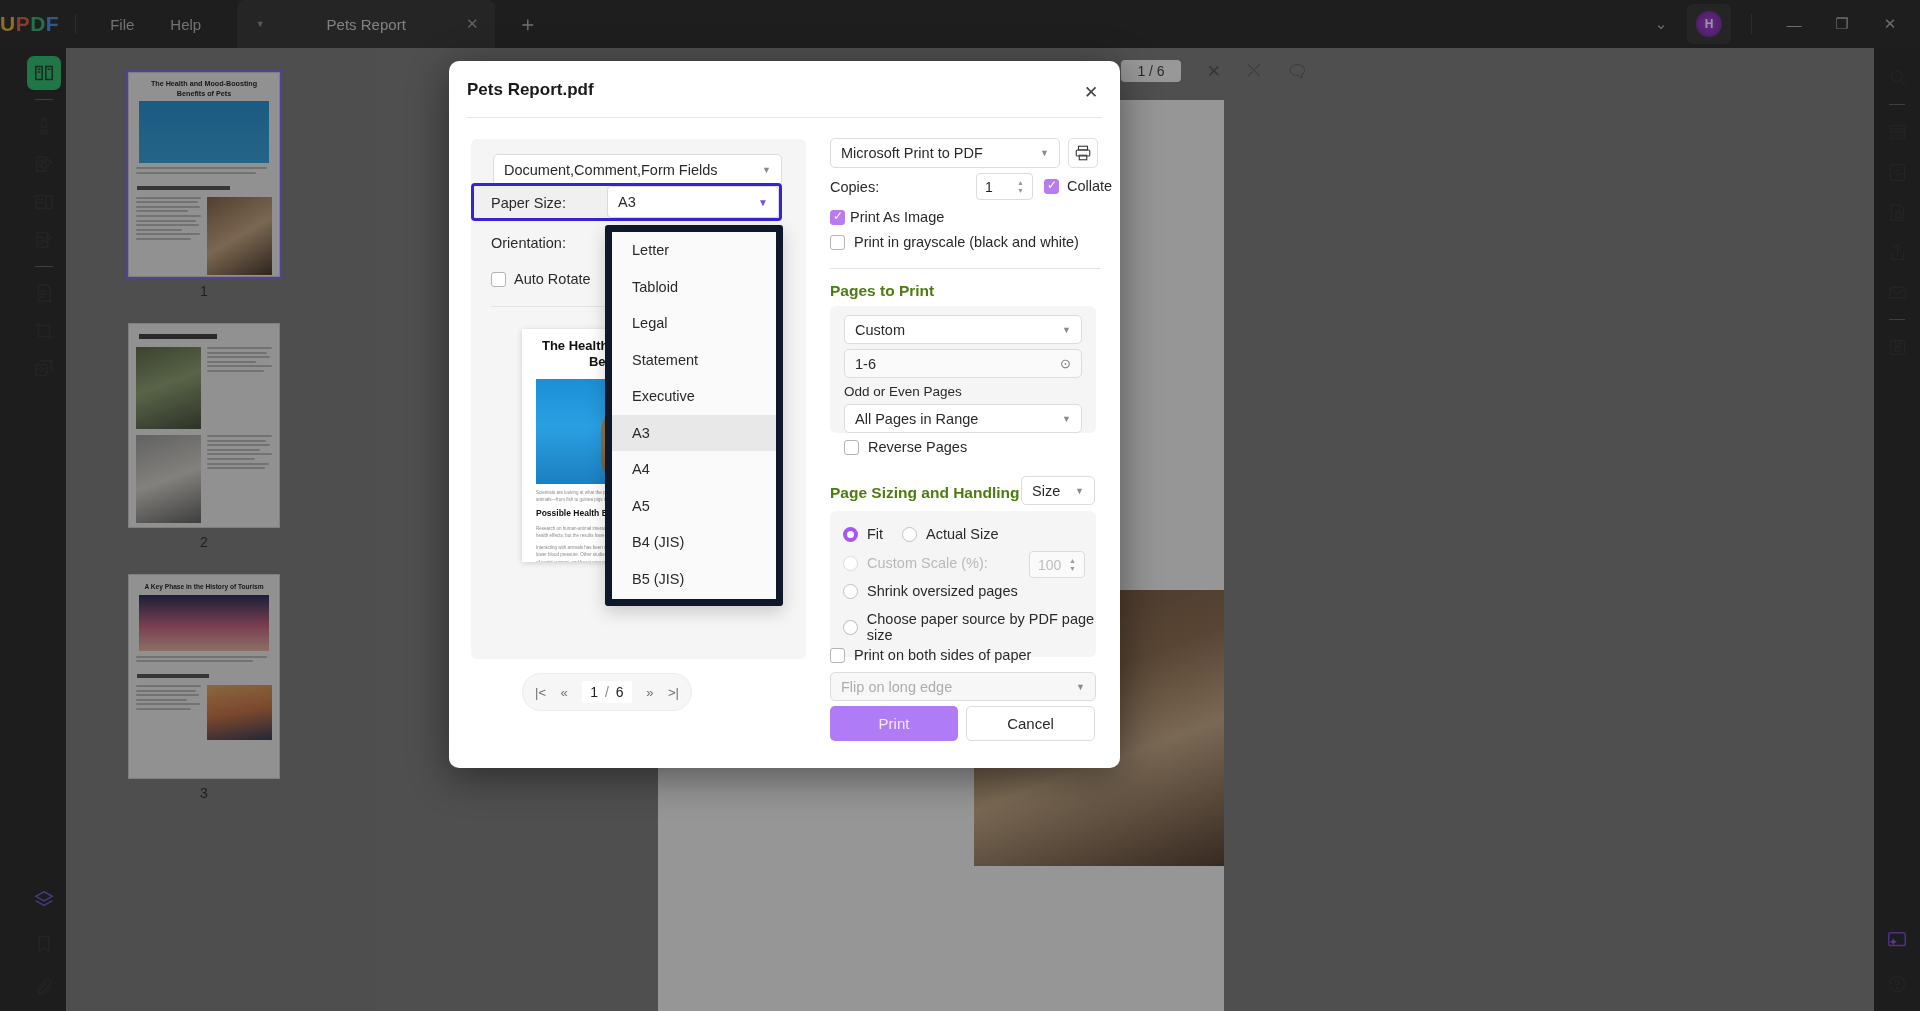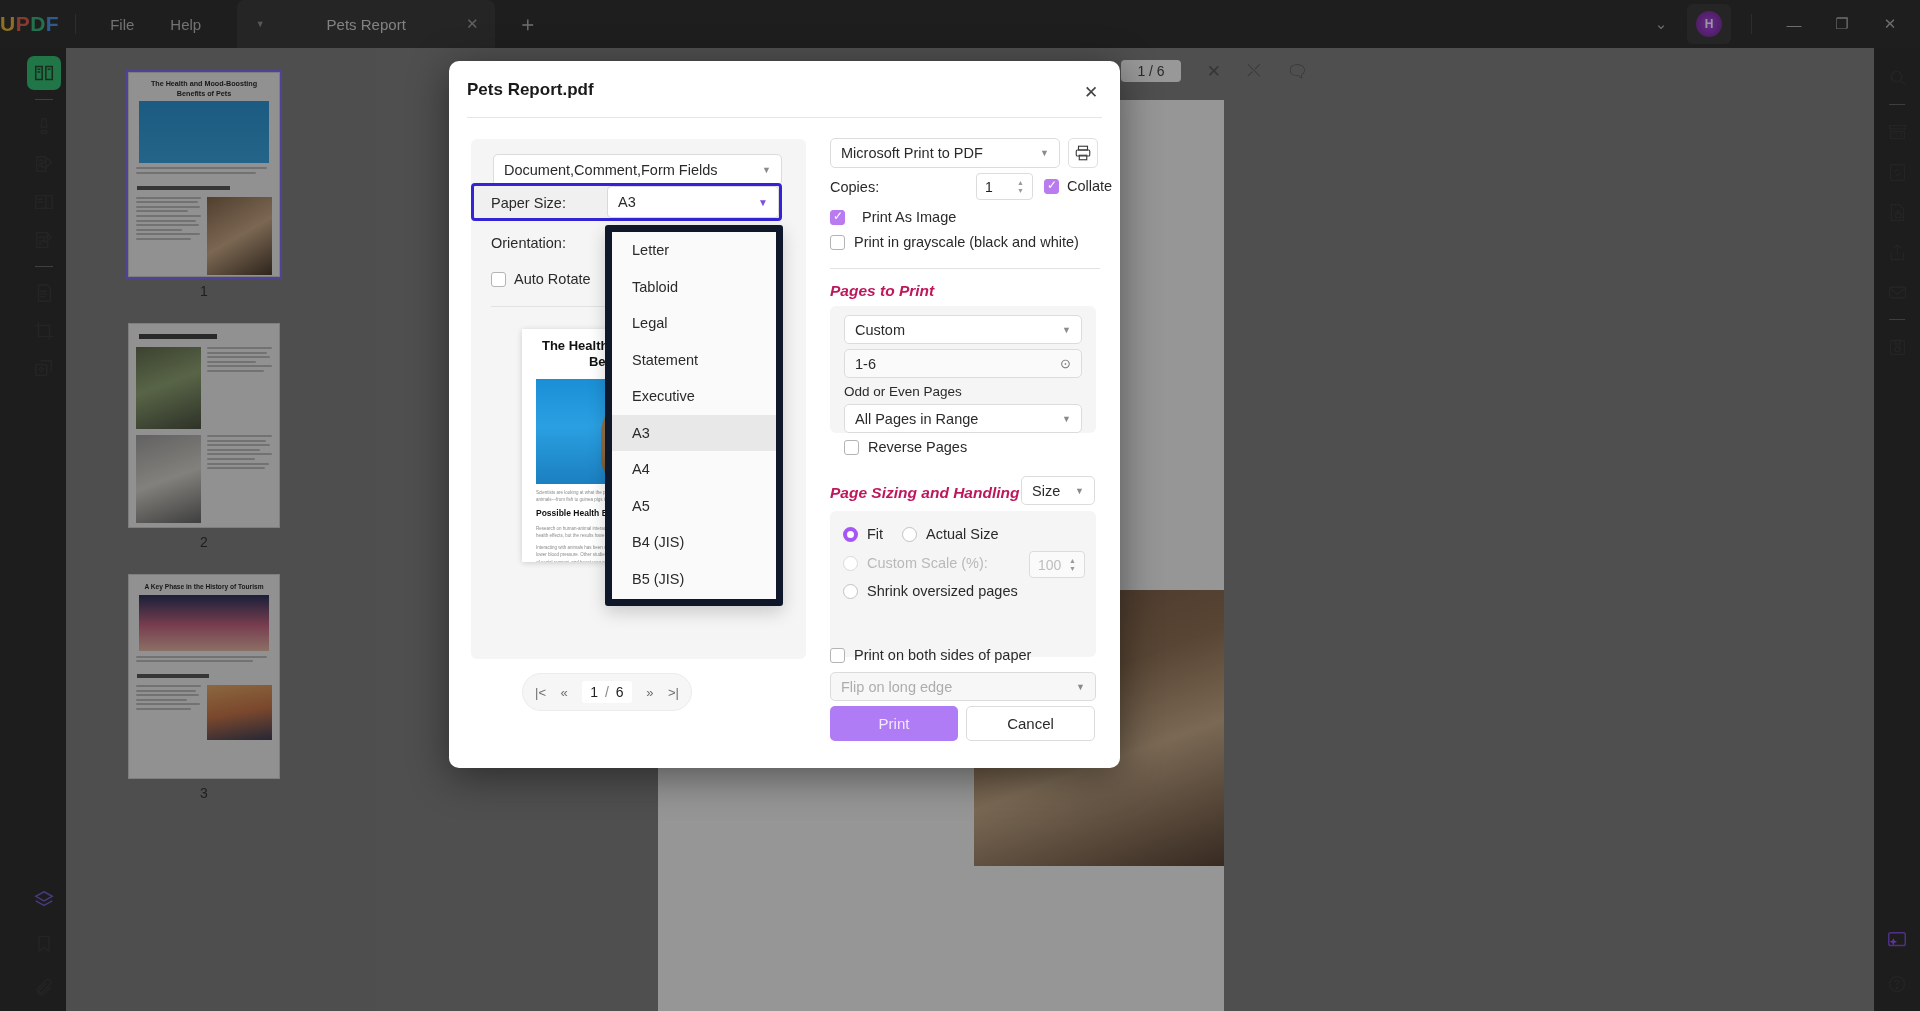--- a/index.html
+++ b/index.html
@@ -160,21 +160,21 @@
   .pv-txt { font-size:4.5px; color:#8a8a8a; padding:5px 14px 0; line-height:1.6; }
   .pv-h { font-size:8.5px; font-weight:bold; color:#111; padding:5px 14px 2px; }
   .pv-dogimg { position:absolute; right:0; bottom:0; width:103px; height:90px;
                background:linear-gradient(150deg,#7d5a3c,#c4a07a 45%,#3e2b1b); }
 
   .pager { position:absolute; left:73px; top:612px; width:170px; height:38px;
            background:#f6f6f6; border:1px solid #ececec; border-radius:19px;
            display:flex; align-items:center; justify-content:space-between; padding:0 12px; }
   .pager .nav { color:#6d6d6d; font-size:13px; }
   .pg-num { background:#fff; border-radius:3px; padding:3px 8px; font-size:14px; color:#222; }
-  .sect-h { position:absolute; font-size:15.5px; font-weight:bold; color:#be185d;font-style:italic; }
+  .sect-h { position:absolute; font-size:15.5px; font-weight:bold; color:#4d7c0f; }
   .panel { position:absolute; background:#f5f5f5; border-radius:6px; }
 
   .spin { position:absolute; background:#fff; border:1px solid #dcdcdc; border-radius:4px;
           display:flex; align-items:center; padding:0 8px; font-size:14px; color:#1f1f1f; }
   .spin .arrows { margin-left:auto; display:flex; flex-direction:column; gap:1px; color:#9a9a9a; font-size:7px; line-height:7px; }
 
   .radio { width:15px; height:15px; border-radius:50%; border:1.6px solid #c2c2c2; background:#fff;
            display:inline-block; vertical-align:-3px; position:relative; }
   .radio.on { border:4.5px solid #a855f7; }
   .radio.dim { border-color:#dadada; }
@@ -563,21 +563,21 @@
       <span class="arrows">
         <span>▲</span>
           <span>▼</span>
       </span>
     </div>
     <div style="position:absolute;left:595px;top:117px;display:flex;align-items:center;gap:8px;">
       <span class="chk on"></span>
       <span class="lbl" style="position:static;">Collate</span>
     </div>
 
-    <div style="position:absolute;left:381px;top:148px;display:flex;align-items:center;gap:17px;">
+    <div style="position:absolute;left:381px;top:148px;display:flex;align-items:center;gap:5px;">
       <span class="chk on"></span>
       <span class="lbl" style="position:static;">Print As Image</span>
     </div>
     <div style="position:absolute;left:381px;top:173px;display:flex;align-items:center;gap:9px;">
       <span class="chk"></span>
       <span class="lbl" style="position:static;">Print in grayscale (black and white)</span>
     </div>
 
     <div style="position:absolute;left:381px;top:207px;width:270px;height:1px;background:#e2e2e2;"></div>
 
@@ -625,20 +625,24 @@
       <span>100</span>
       <span class="arrows">
         <span>▲</span>
           <span>▼</span>
       </span>
     </div>
     <div style="position:absolute;left:394px;top:522px;display:flex;align-items:center;gap:9px;">
       <span class="radio"></span>
       <span class="lbl" style="position:static;">Shrink oversized pages</span>
     </div>
+    <div style="position:absolute;left:394px;top:550px;display:flex;align-items:center;gap:9px;">
+      <span class="radio"></span>
+      <span class="lbl" style="position:static;">Choose paper source by PDF page size</span>
+    </div>
 
     <div style="position:absolute;left:381px;top:586px;display:flex;align-items:center;gap:9px;">
       <span class="chk"></span>
       <span class="lbl" style="position:static;">Print on both sides of paper</span>
     </div>
     <div class="sel-ctl" style="left:381px;top:611px;width:266px;height:29px;background:#f7f7f7;color:#adadad;">
       <span>Flip on long edge</span>
       <span class="caret">▼</span>
     </div>
 

